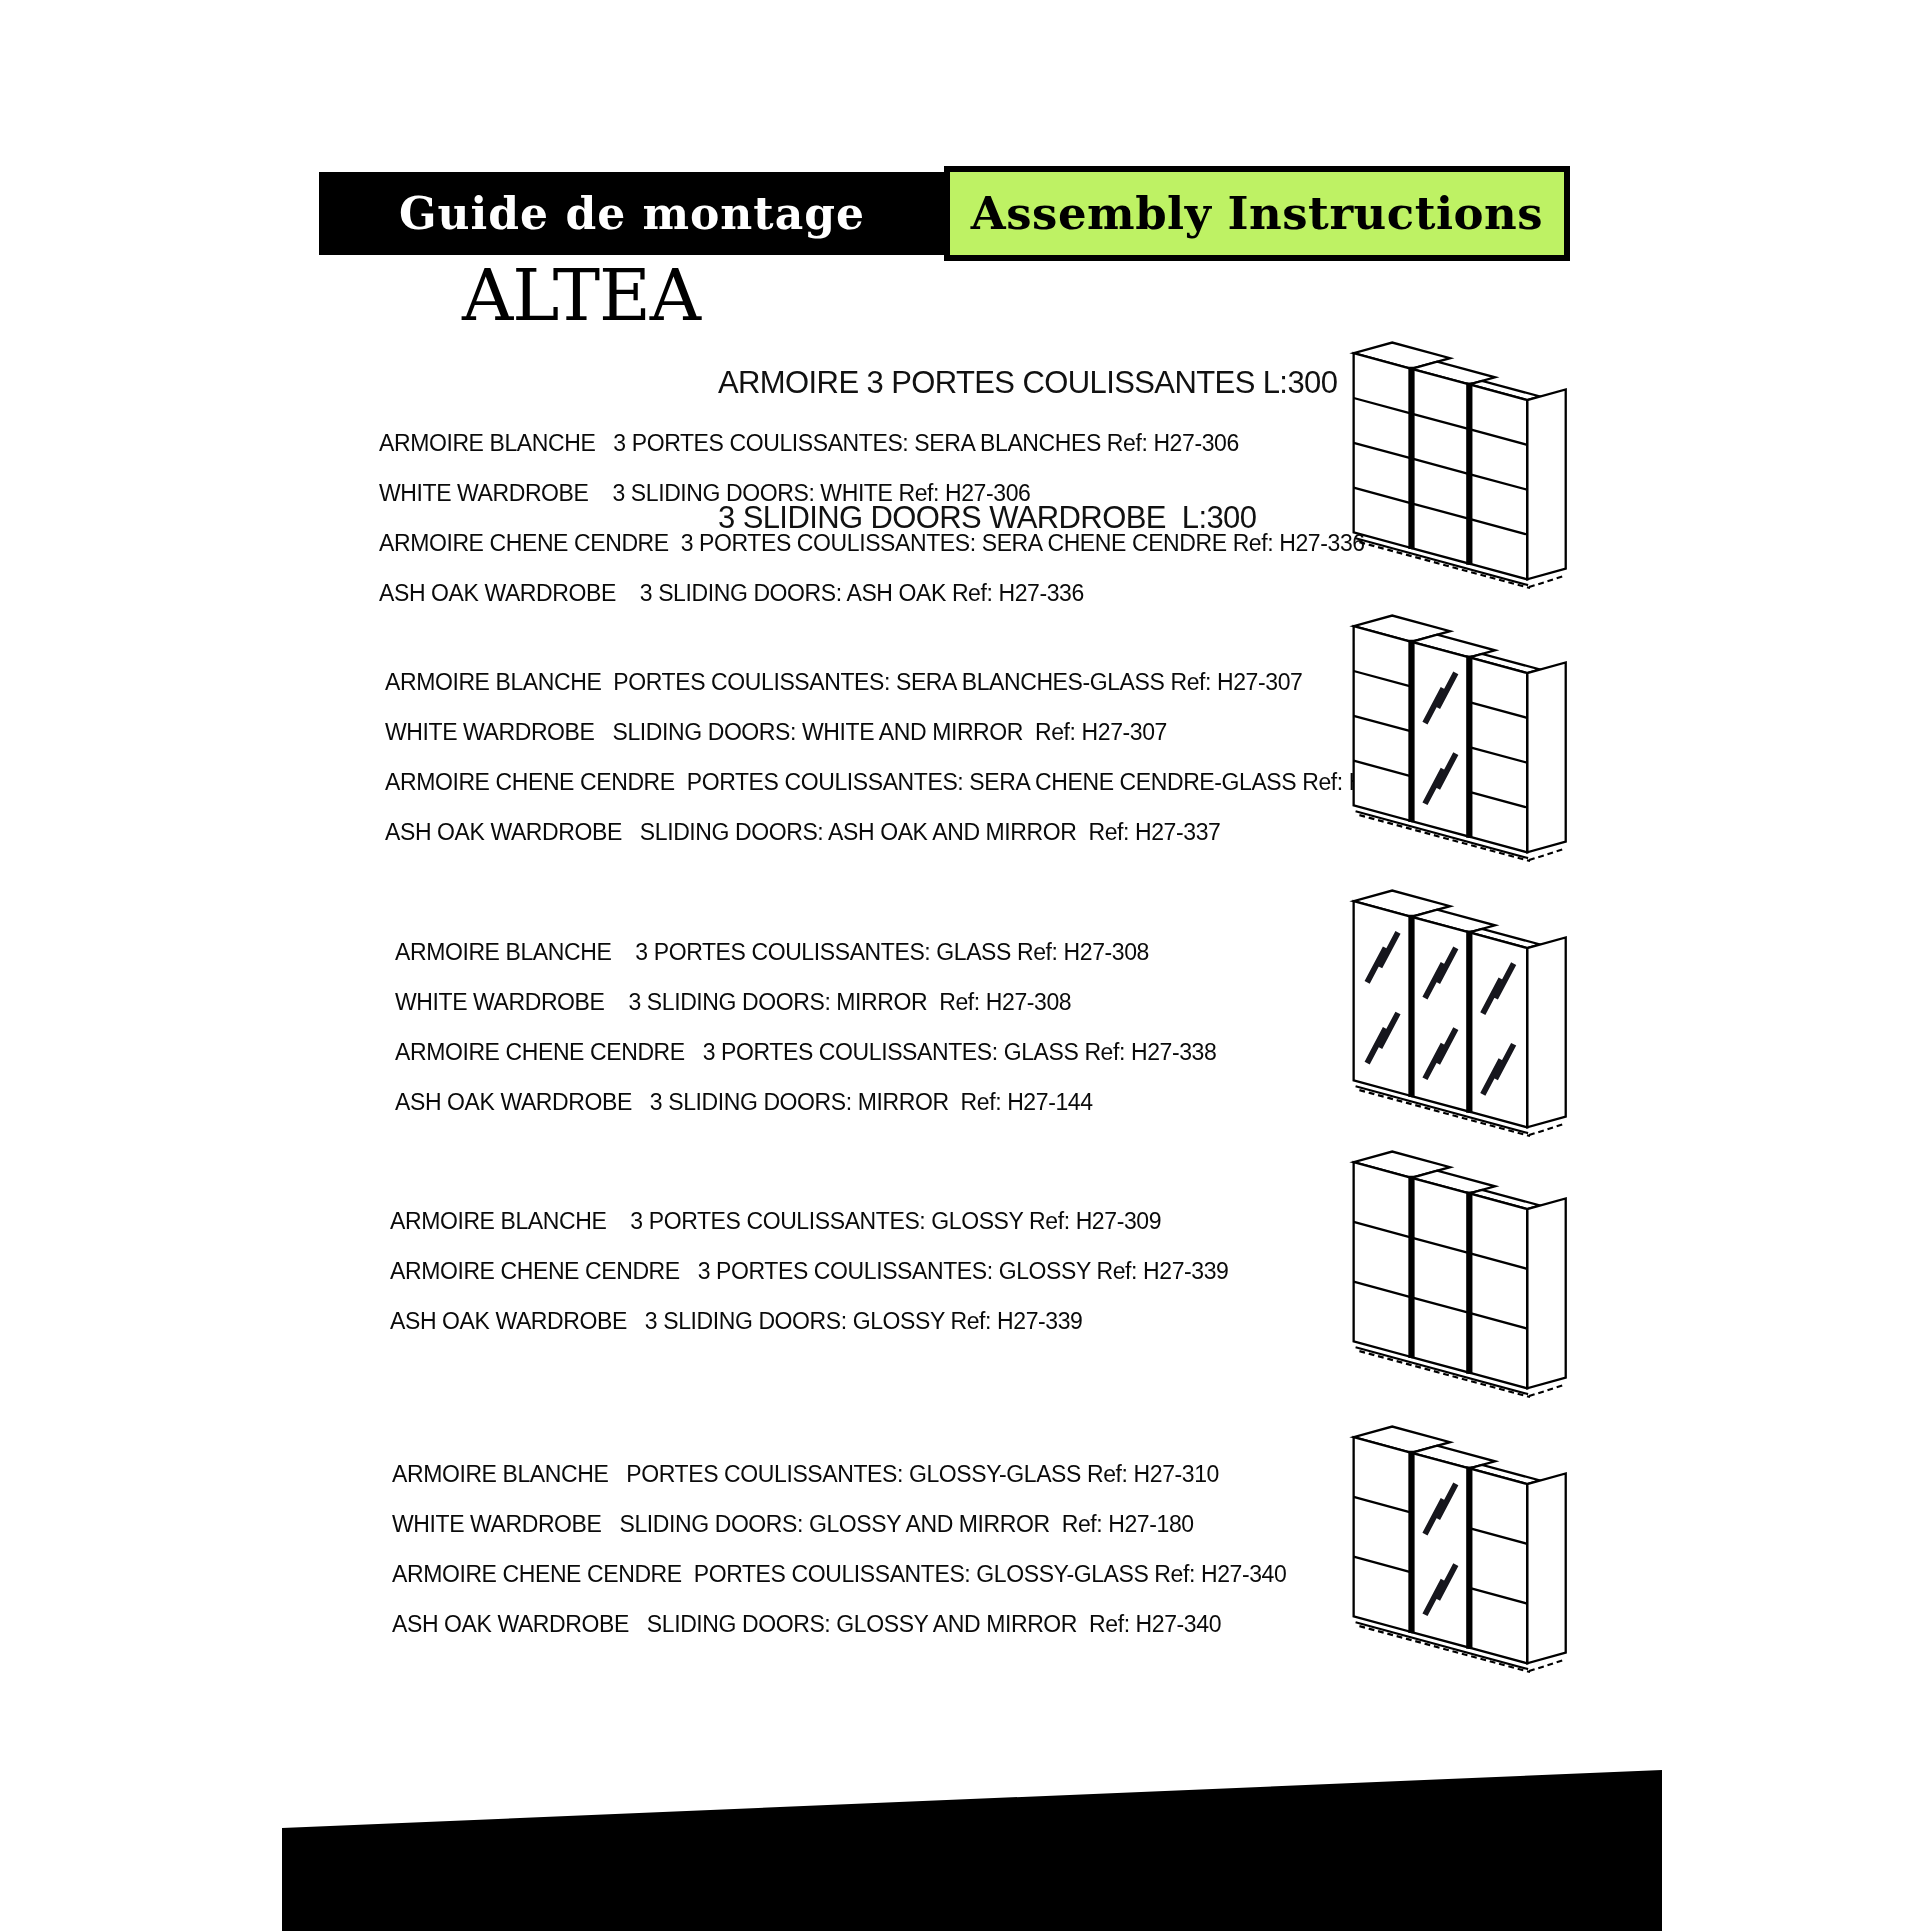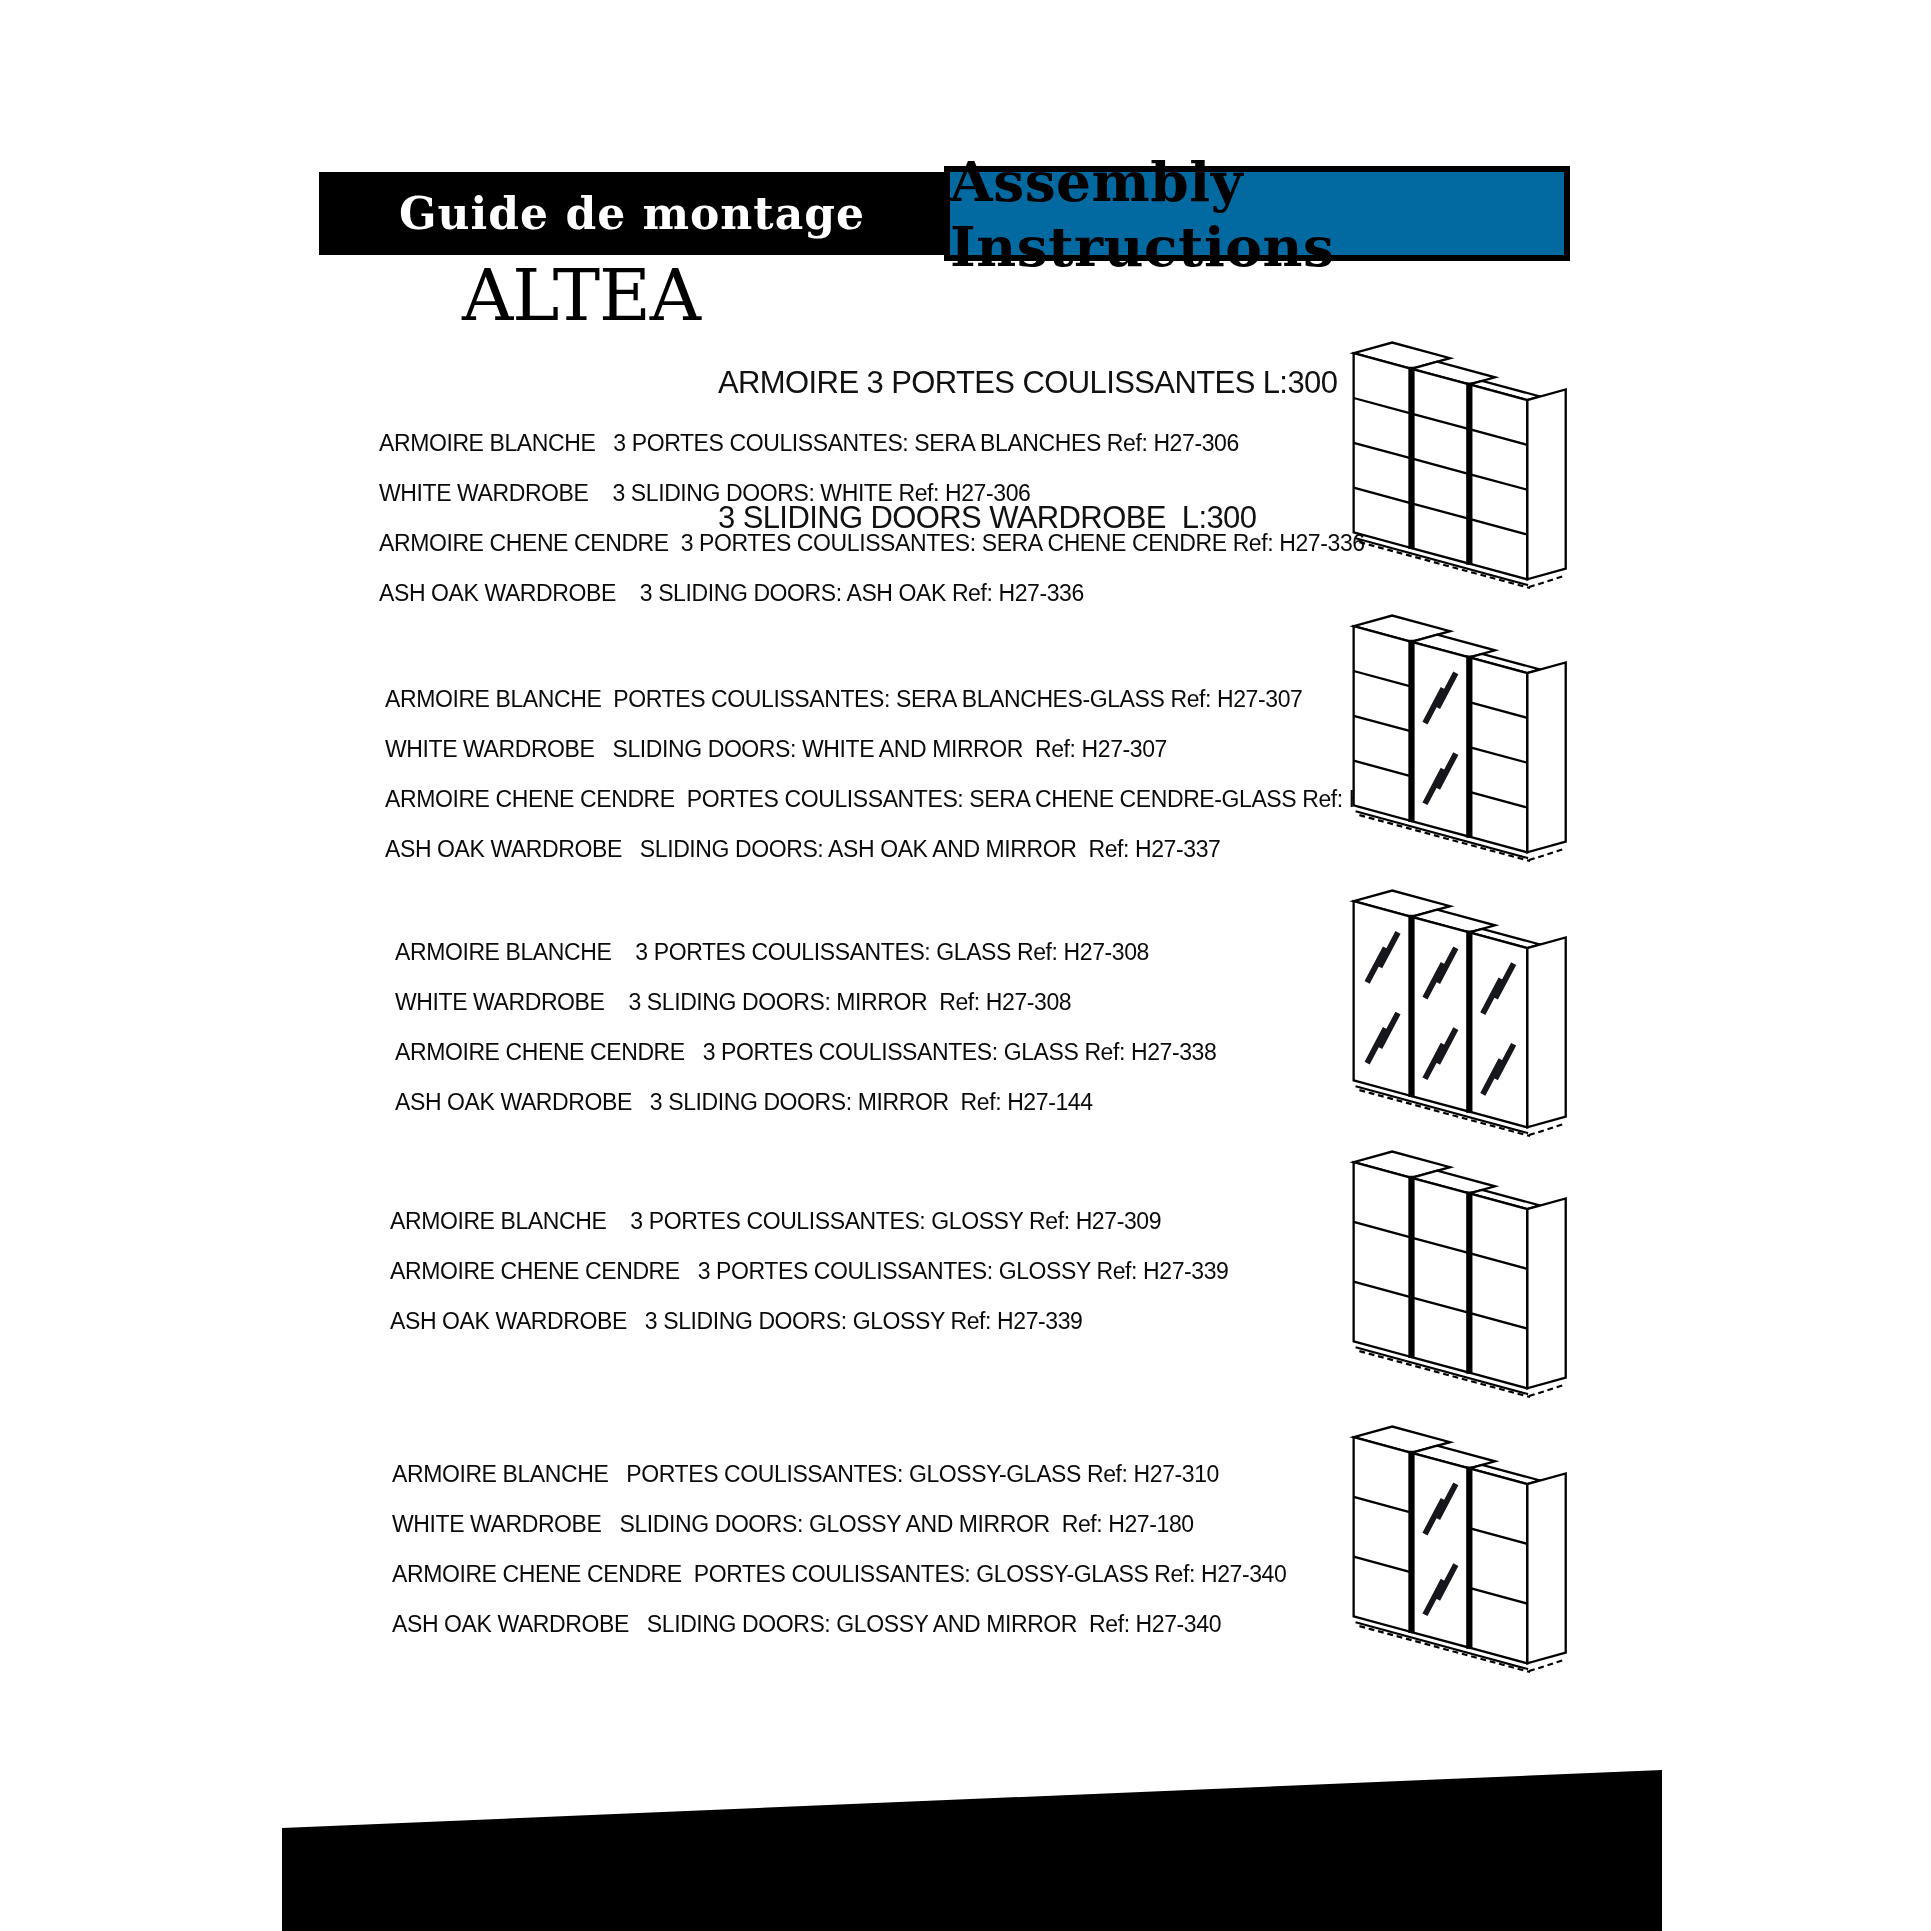--- a/index.html
+++ b/index.html
@@ -5,22 +5,22 @@
   html,body{margin:0;padding:0;background:#ffffff;}
   .page{
     position:relative;width:1663px;height:1931px;background:#ffffff;overflow:hidden;
     font-family:"Liberation Sans",sans-serif;color:#0a0a0a;
   }
   
   .banner{position:absolute;display:flex;align-items:center;justify-content:center;
     font-family:"DejaVu Serif",serif;font-weight:bold;}
   .banner-left{left:319px;top:172px;width:626px;height:83px;background:#000;color:#fff;
     font-size:44px;letter-spacing:1px;}
-  .banner-right{left:944px;top:166px;width:614px;height:83px;background:#0369a1;color:#000;
-    border:6.8px solid #000;font-size:55px;letter-spacing:0.5px;}
+  .banner-right{left:944px;top:166px;width:614px;height:83px;background:#bef264;color:#000;
+    border:6.8px solid #000;font-size:45px;letter-spacing:0.5px;}
   
   .product-title{position:absolute;left:462px;top:260px;font-family:"DejaVu Serif",serif;
     font-weight:normal;font-size:71px;line-height:1;letter-spacing:-1px;color:#000;}
   .subtitle{position:absolute;left:718px;top:270px;font-size:31px;line-height:45px;
     letter-spacing:-0.6px;color:#111;white-space:pre;}
   
   .group{position:absolute;}
   .pair{margin:0 0 13.5px 0;}
   .row{white-space:pre;font-size:23px;line-height:34px;letter-spacing:-0.4px;color:#0a0a0a;margin-top:16px;}
   
@@ -57,21 +57,21 @@
     <div class="pair">
       <div class="row">ARMOIRE BLANCHE   3 PORTES COULISSANTES: SERA BLANCHES Ref: H27-306</div>
       <div class="row">WHITE WARDROBE    3 SLIDING DOORS: WHITE Ref: H27-306</div>
     </div>
     <div class="pair">
       <div class="row">ARMOIRE CHENE CENDRE  3 PORTES COULISSANTES: SERA CHENE CENDRE Ref: H27-336</div>
       <div class="row">ASH OAK WARDROBE    3 SLIDING DOORS: ASH OAK Ref: H27-336</div>
     </div>
   </div>
 
-  <div class="group" style="left:385px;top:666px">
+  <div class="group" style="left:385px;top:649px">
     <div class="pair">
       <div class="row">ARMOIRE BLANCHE  PORTES COULISSANTES: SERA BLANCHES-GLASS Ref: H27-307</div>
       <div class="row">WHITE WARDROBE   SLIDING DOORS: WHITE AND MIRROR  Ref: H27-307</div>
     </div>
     <div class="pair">
       <div class="row">ARMOIRE CHENE CENDRE  PORTES COULISSANTES: SERA CHENE CENDRE-GLASS Ref: H27-337</div>
       <div class="row">ASH OAK WARDROBE   SLIDING DOORS: ASH OAK AND MIRROR  Ref: H27-337</div>
     </div>
   </div>
 

